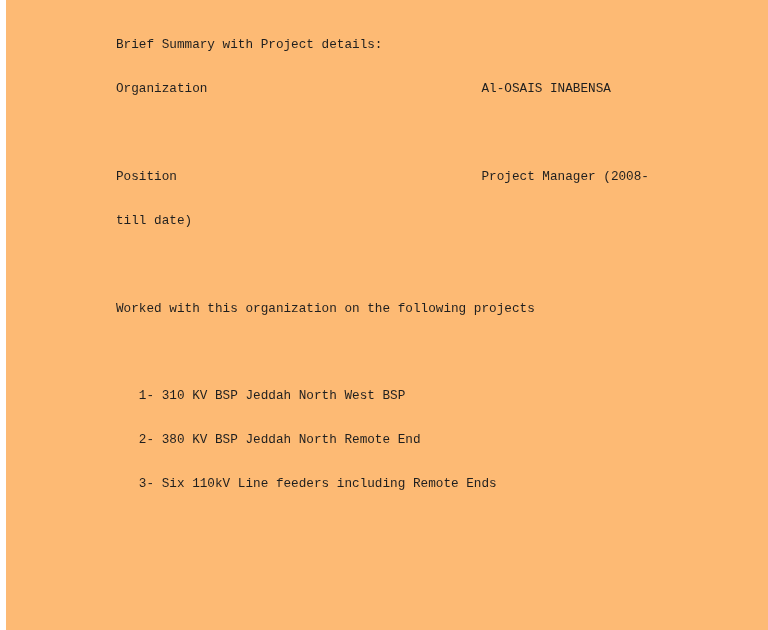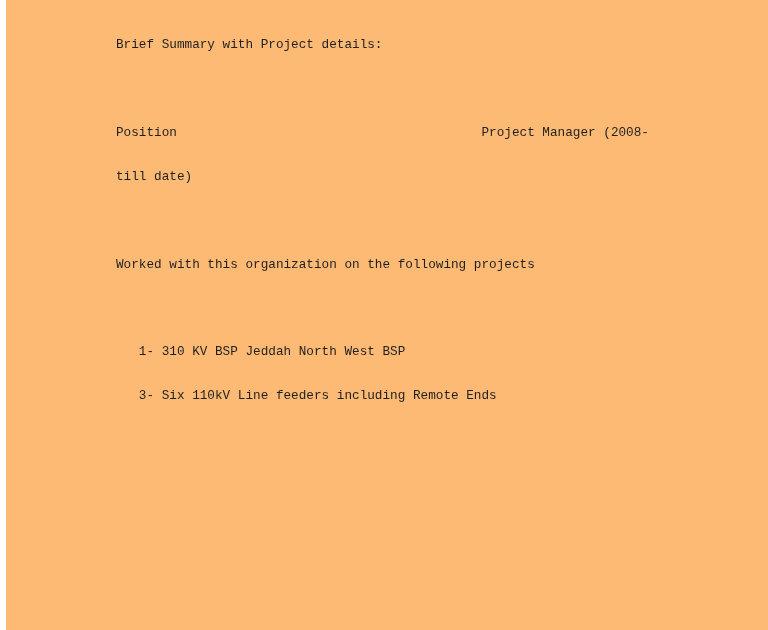--- a/index.html
+++ b/index.html
@@ -37,27 +37,29 @@
       min-height: 14.63px;
       white-space: pre;
     }
   </style>
 </head>
 <body>
 
 <div class="page">
   <div class="text-block">
     <div class="line">Brief Summary with Project details:</div>
+    <div class="line">Organization                                    Al-OSAIS INABENSA</div>
     <div class="line"></div>
     <div class="line">Position                                        Project Manager (2008-</div>
     <div class="line">till date)</div>
     <div class="line"></div>
     <div class="line">Worked with this organization on the following projects</div>
     <div class="line"></div>
     <div class="line">   1- 310 KV BSP Jeddah North West BSP</div>
+    <div class="line">   2- 380 KV BSP Jeddah North Remote End</div>
     <div class="line">   3- Six 110kV Line feeders including Remote Ends</div>
     <div class="line"></div>
     
     
     
     
     
     
     
     

